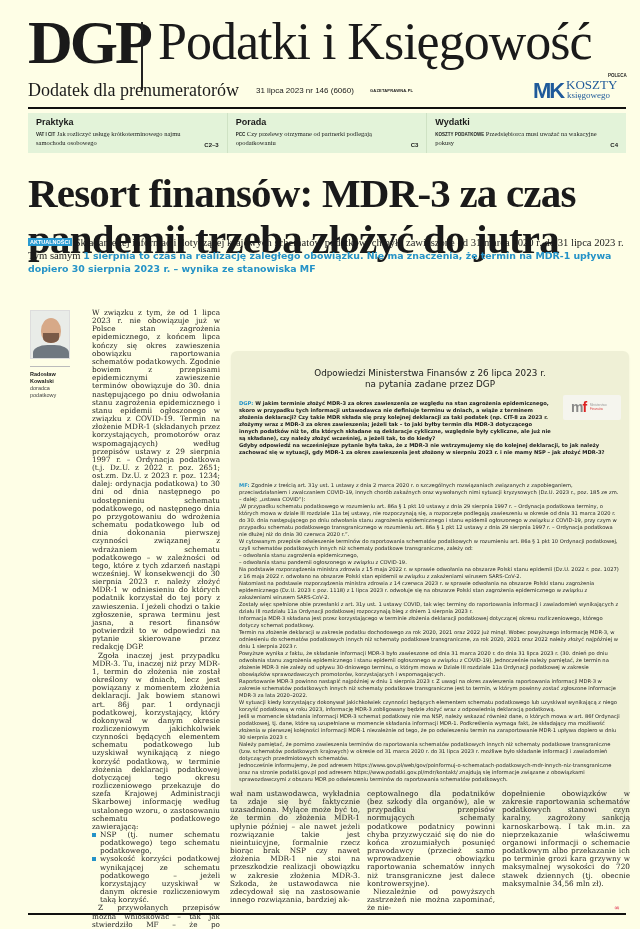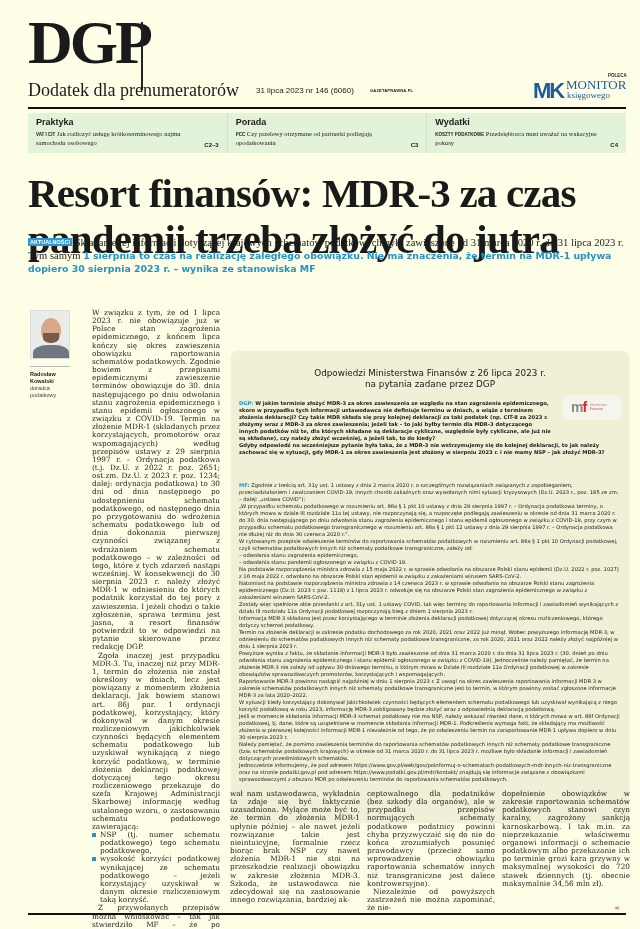--- a/index.html
+++ b/index.html
@@ -72,29 +72,30 @@
   .endmark { position: absolute; left: 614px; top: 904px; font-size: 7px; color: #d24; font-family: "DejaVu Sans", sans-serif; }
 
   .rule-bottom { position: absolute; left: 28px; top: 913px; width: 598px; height: 1.5px; background: #111; }
 </style>
 </head>
 <body>
 
 <div class="masthead">
   <div class="mast-dgp">DGP</div>
   <div class="mast-bar"></div>
+  <div class="mast-title">Podatki i Księgowość</div>
 </div>
 <div class="subline">Dodatek dla prenumeratorów</div>
 <div class="issue">31 lipca 2023 nr 146 (6060)</div>
 <div class="site">GAZETAPRAWNA.PL</div>
 
 <div class="mk-poleca">POLECA</div>
 <div class="mk-logo">
   <div class="mk-mark">MK</div>
-  <div class="mk-name">MONITOR</div>
+  <div class="mk-name">KOSZTY</div>
   <div class="mk-sub">księgowego</div>
 </div>
 
 <div class="rule-top"></div>
 
 <div class="teasers">
   <div class="teaser">
     <div class="teaser-h">Praktyka</div>
     <div class="teaser-t"><span class="teaser-tag">VAT i CIT</span> <span>Jak rozliczyć usługę krótkoterminowego najmu samochodu osobowego</span></div>
     <div class="teaser-pg">C2–3</div>

